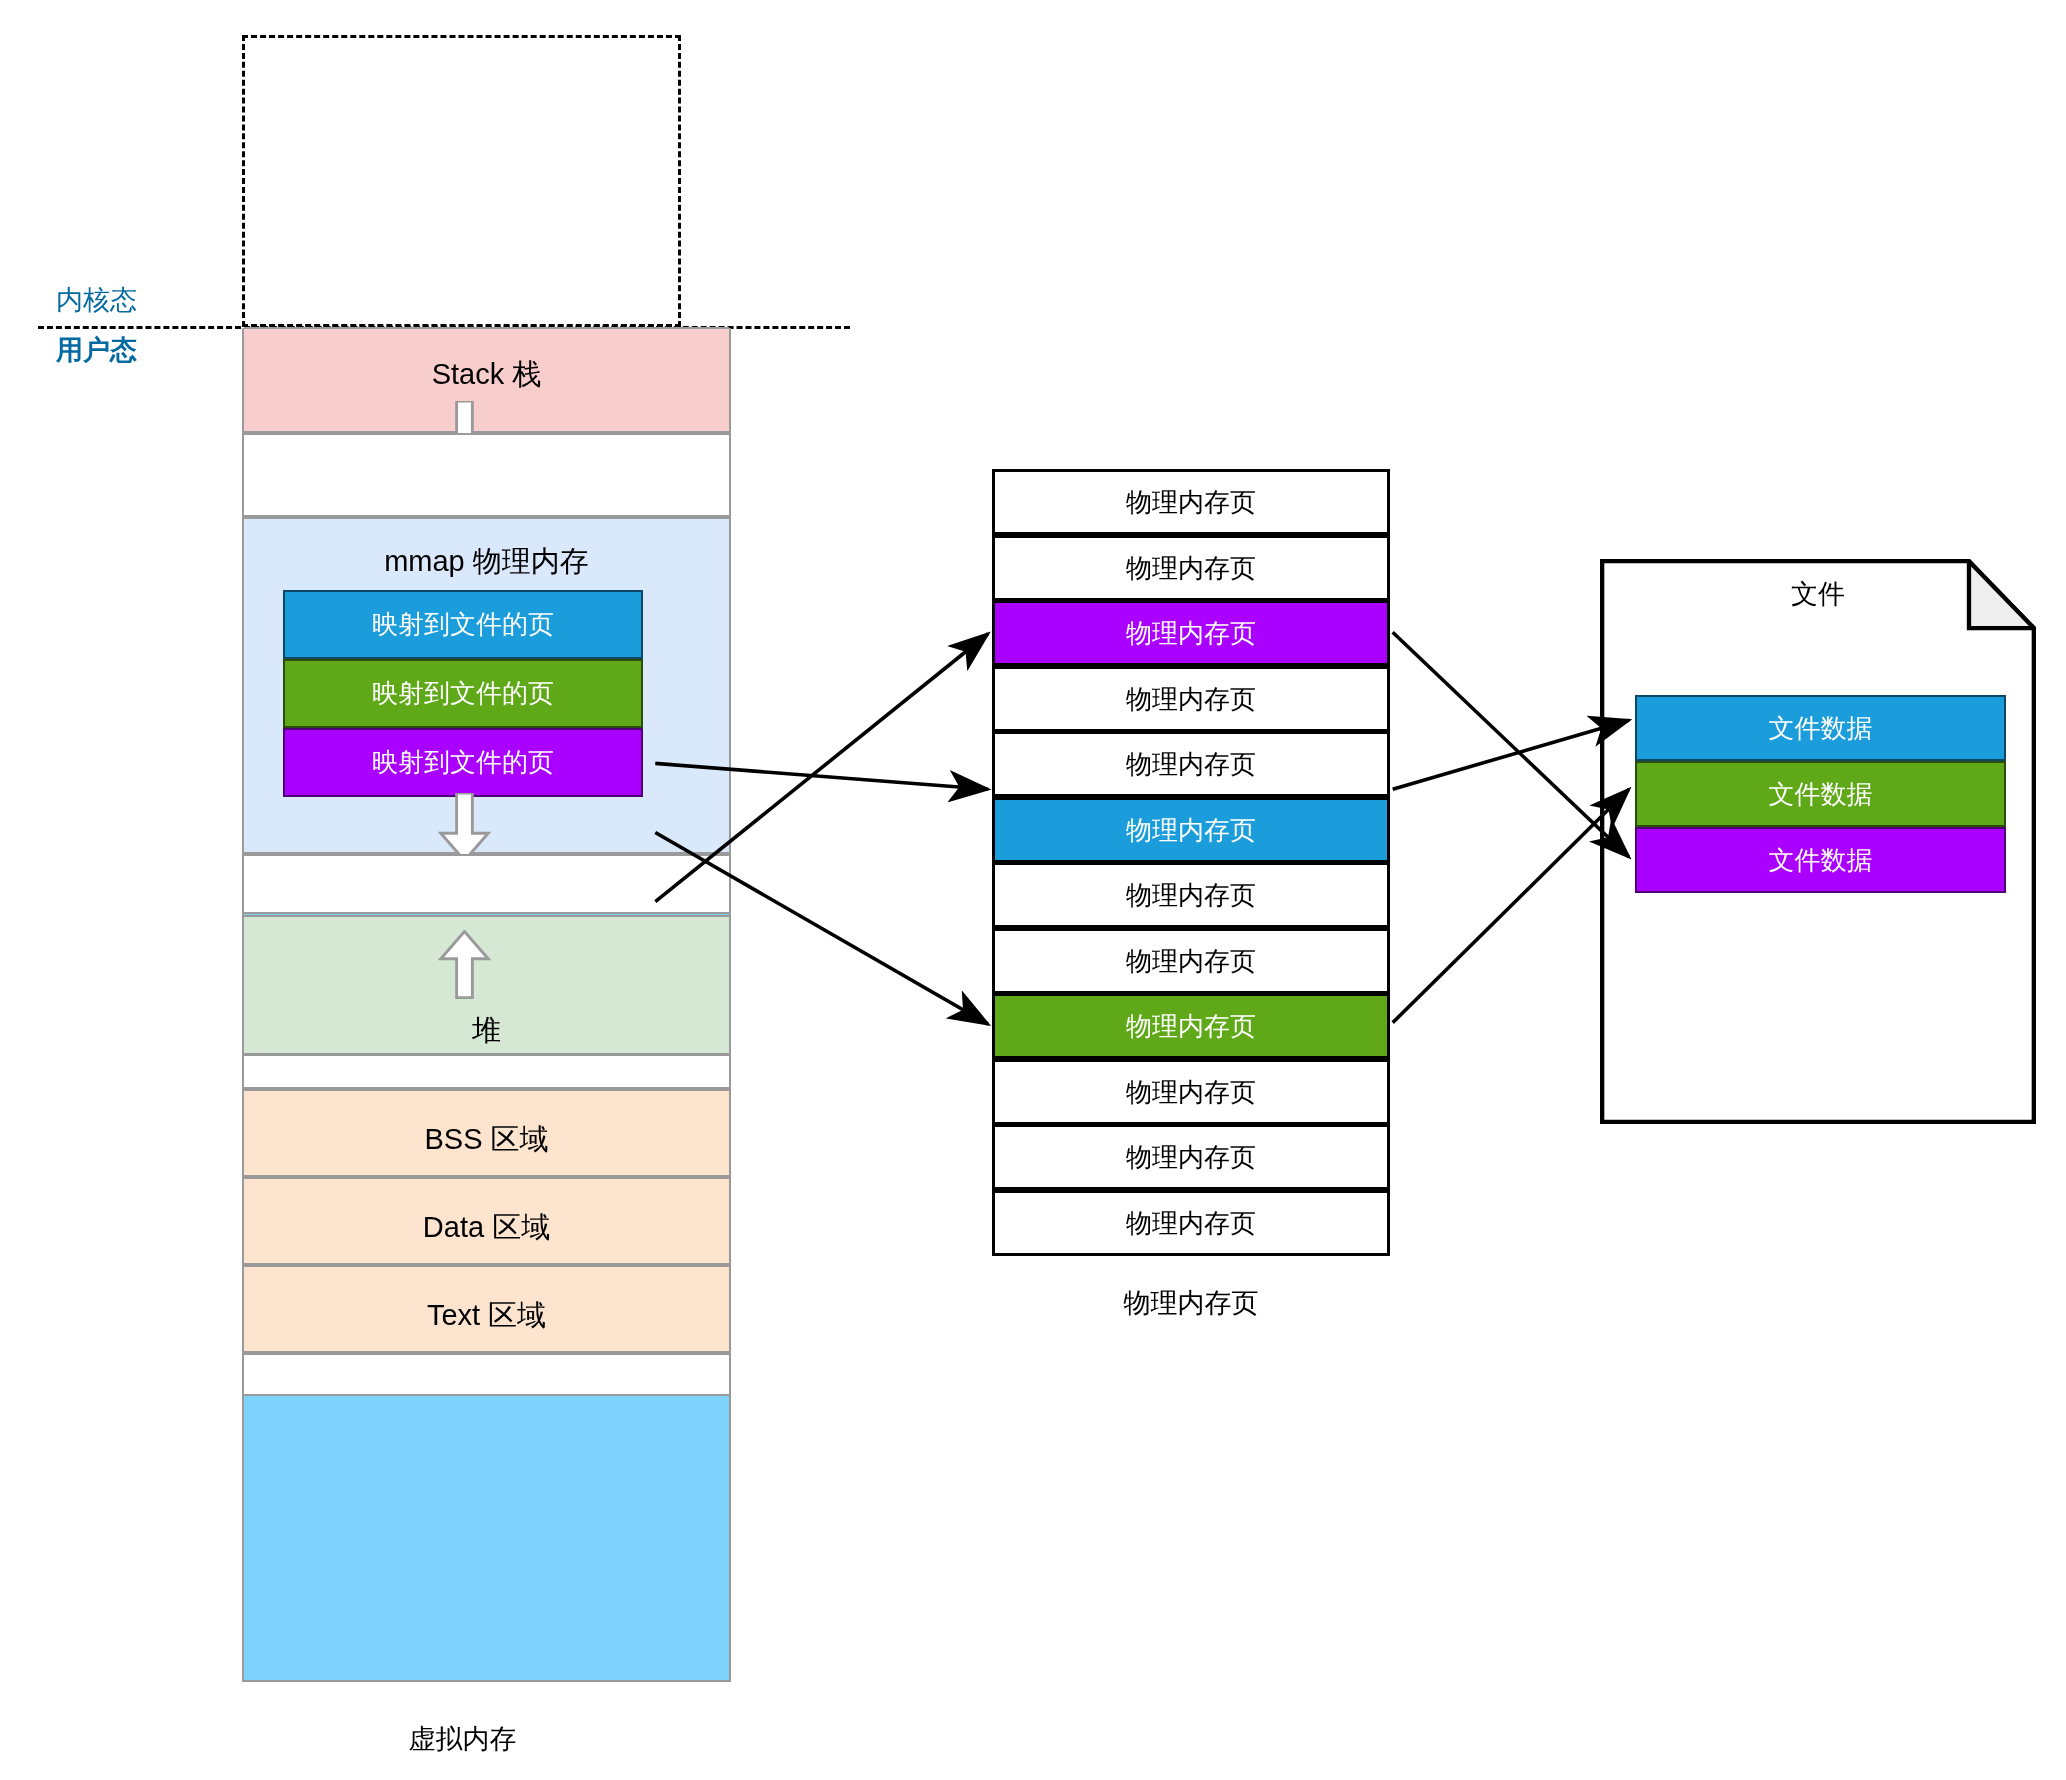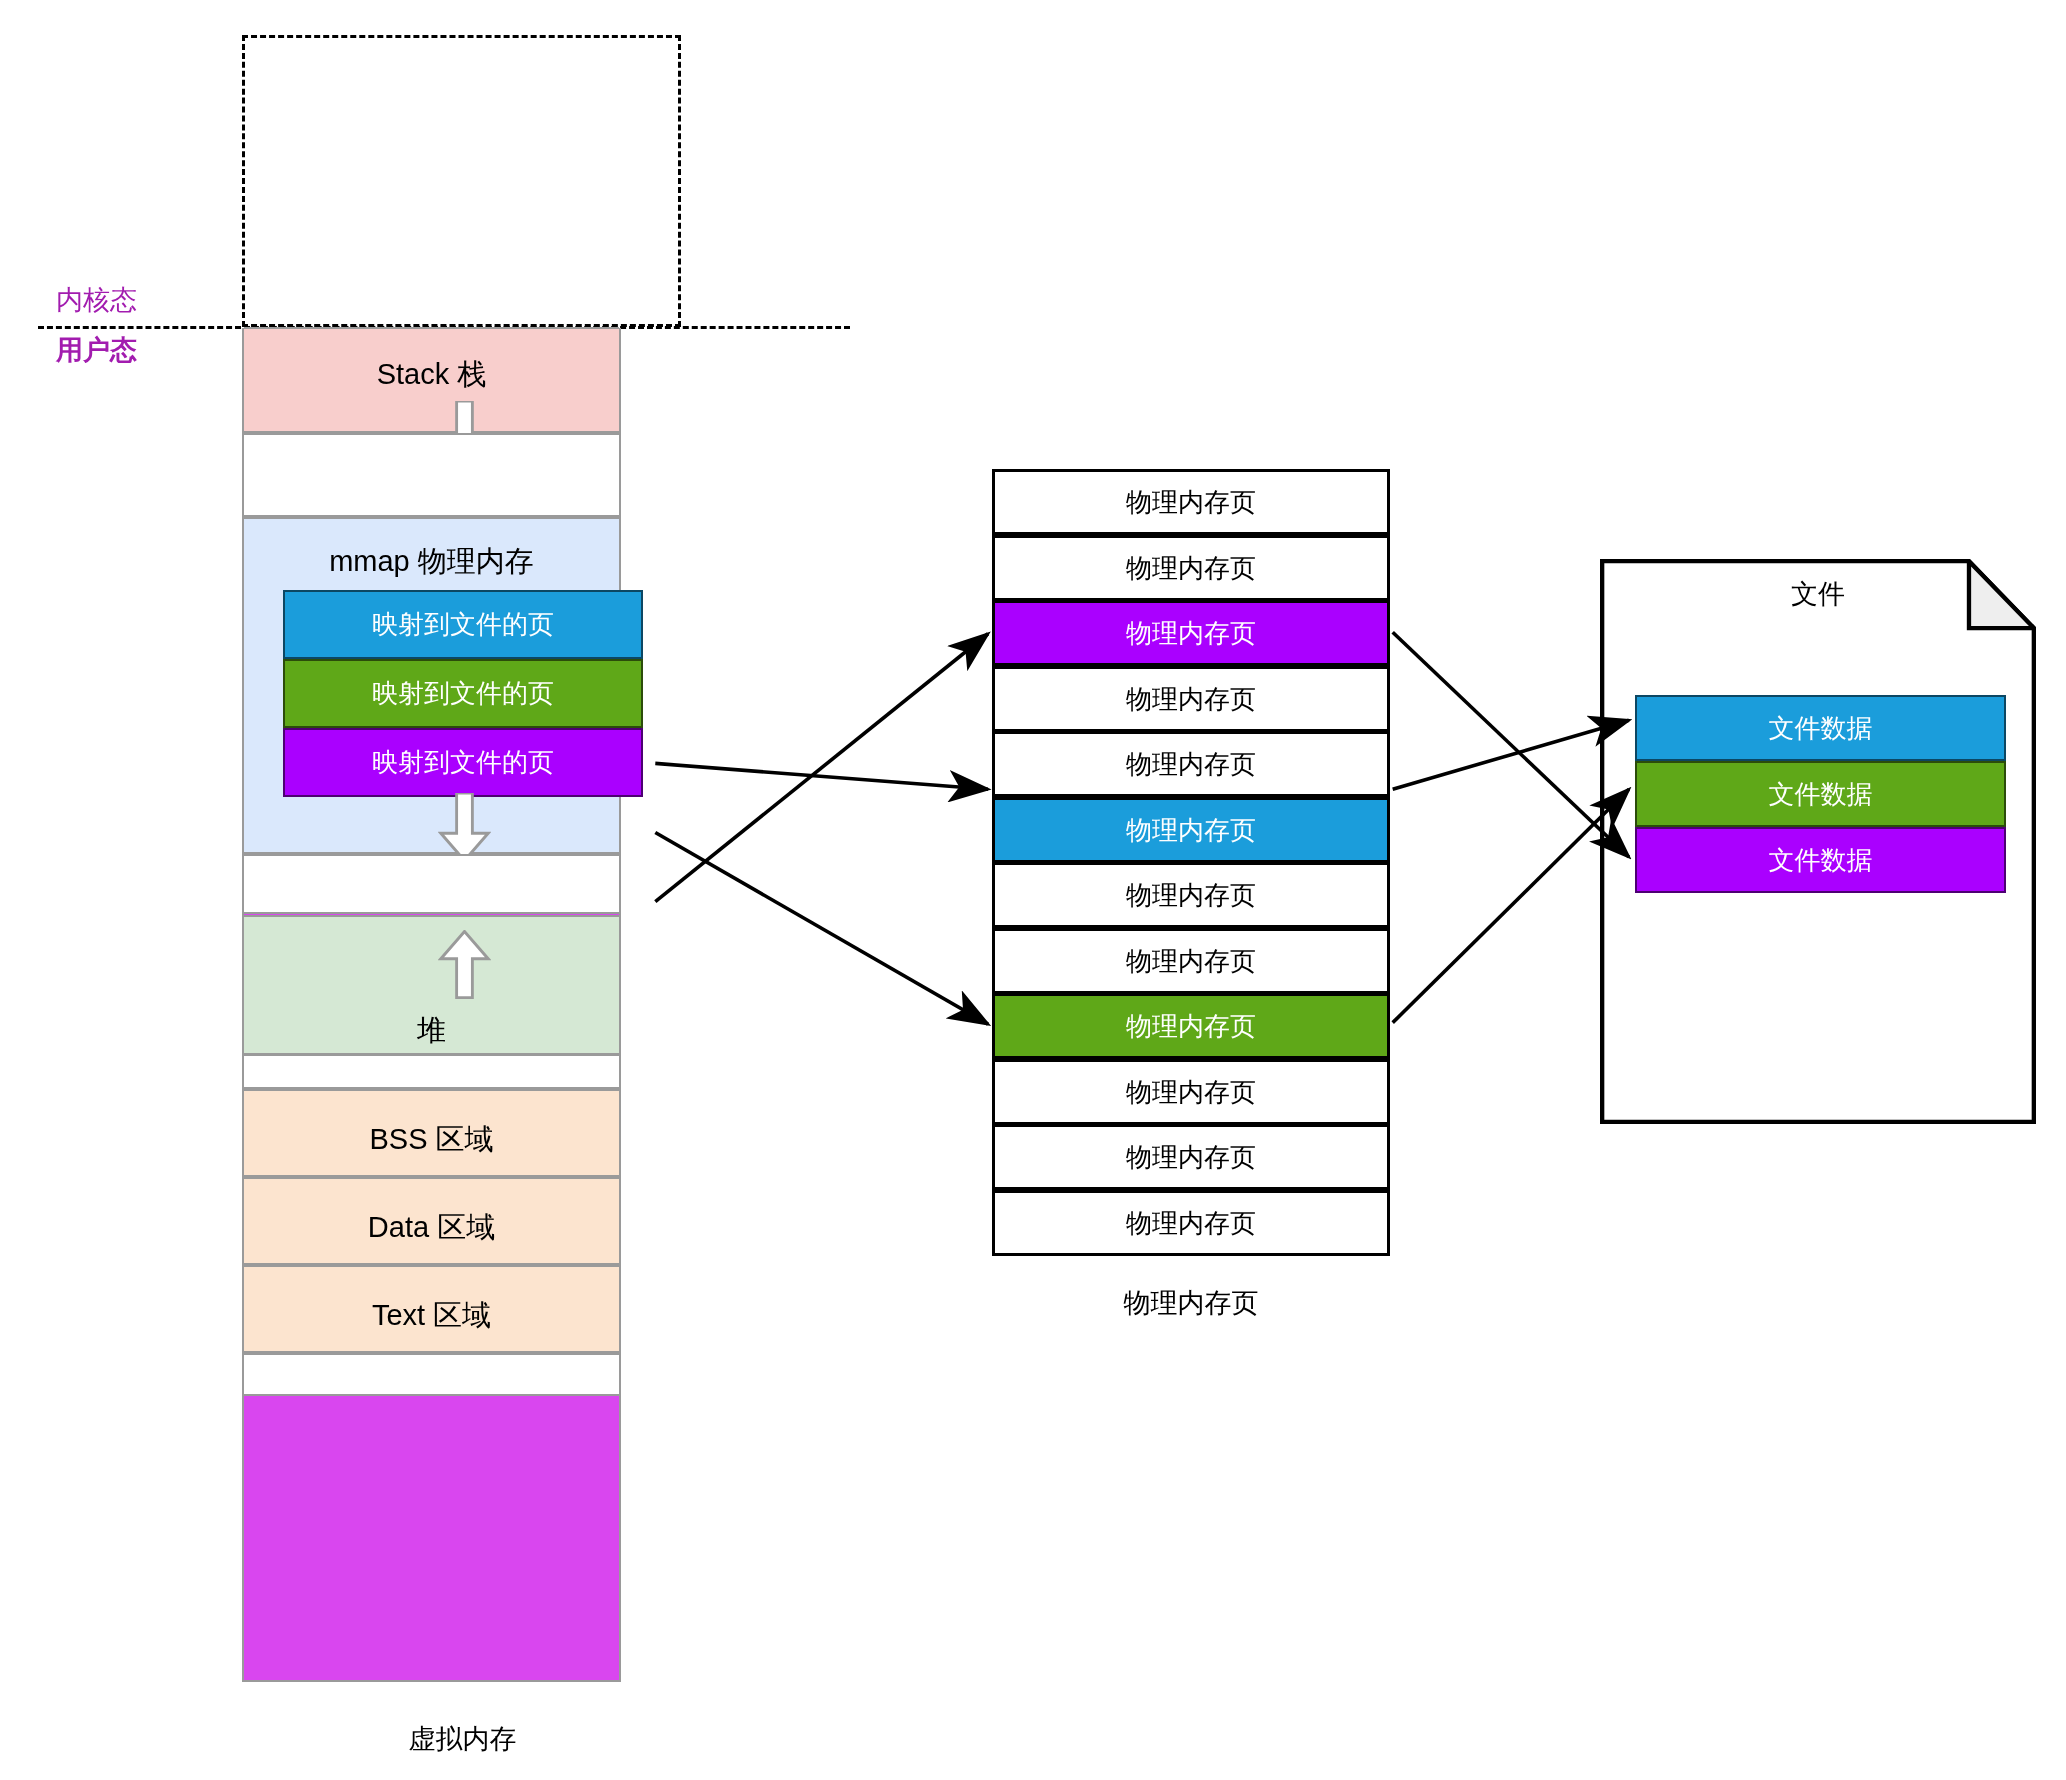--- a/index.html
+++ b/index.html
@@ -18,21 +18,21 @@
     position: absolute;
     left: 0; top: 0;
     width: 2066px;
     height: 1781px;
   }
 
   
   .lbl {
     position: absolute;
     font-size: 27px;
-    color: #a21caf;
+    color: #0369a1;
     white-space: nowrap;
     line-height: 1;
   }
   .caption {
     position: absolute;
     font-size: 27px;
     color: #000000;
     text-align: center;
     white-space: nowrap;
   }
@@ -57,25 +57,25 @@
     border-top: 3.6px dashed #000000;
   }
   #kernel-state-label { left: 56px; top: 287px; }
   #user-state-label   { left: 56px; top: 337px; font-weight: bold; }
 
   
   #vm-column {
     position: absolute;
     left: 242px;
     top: 328px;
-    width: 379px;
+    width: 489px;
     height: 1354px;
     border: 2.9px solid #9a9a9a;
     box-sizing: border-box;
-    background: #d946ef;
+    background: #7dd3fc;
   }
   .vm-seg {
     position: absolute;
     left: 0;
     width: 100%;
     box-sizing: border-box;
     border-top: 2.9px solid #9a9a9a;
     border-bottom: 2.9px solid #9a9a9a;
   }
   .vm-seg .seg-title {

